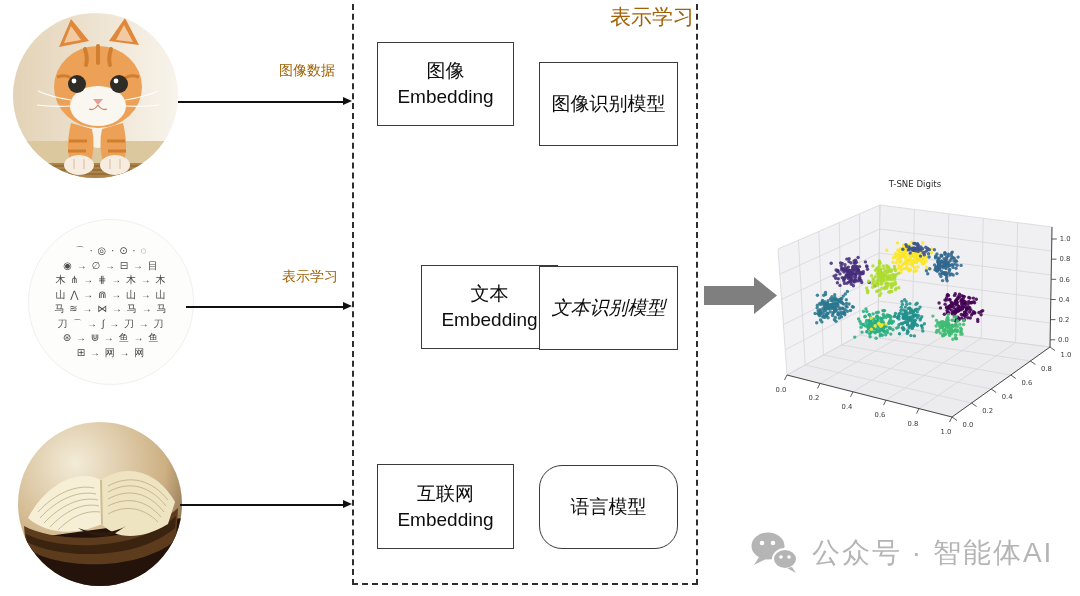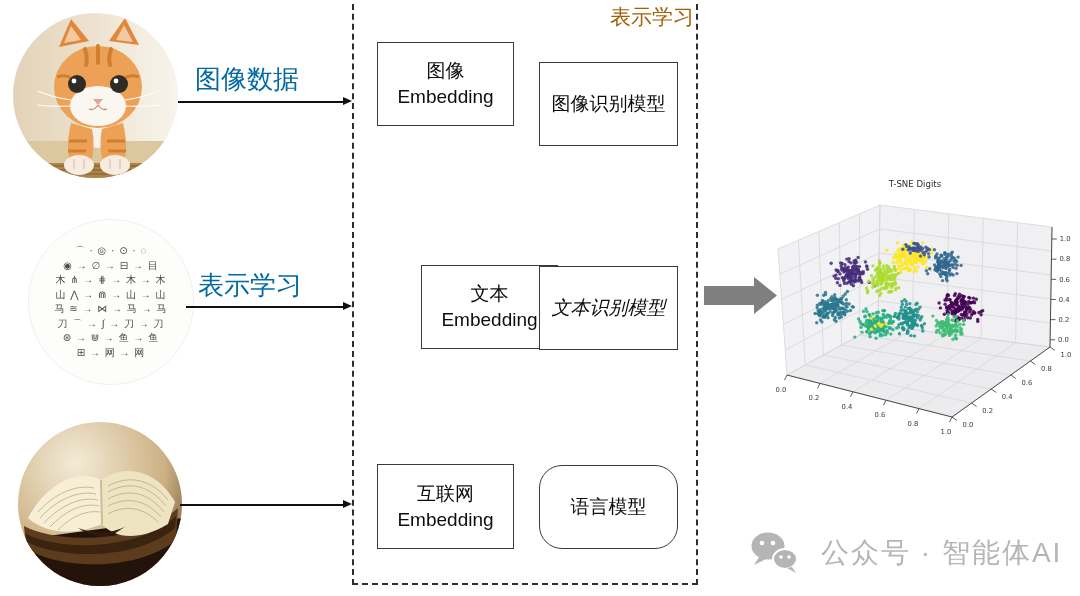--- a/index.html
+++ b/index.html
@@ -4,21 +4,21 @@
 <style>
   html,body{margin:0;padding:0;background:#fff;}
   #page{position:relative;width:1080px;height:596px;background:#fff;overflow:hidden;
         font-family:"Liberation Sans","DejaVu Sans",sans-serif;color:#111;}
   .circle{position:absolute;border-radius:50%;overflow:hidden;}
   #cat-circle{left:13px;top:13px;width:165px;height:165px;}
   #script-circle{left:28px;top:219px;width:164px;height:164px;background:#fdfdfc;border:1px solid #f0f0ee;}
   #book-circle{left:18px;top:422px;width:164px;height:164px;}
   .script-rows{position:absolute;inset:0;display:flex;flex-direction:column;justify-content:center;
                align-items:center;gap:2px;font-size:10px;color:#4a4a4a;letter-spacing:1px;line-height:1.25;}
-  .src-label{position:absolute;font-size:26px;font-weight:500;color:#0369a1;text-align:left;}
+  .src-label{position:absolute;font-size:14px;font-weight:500;color:#a16207;text-align:right;}
   #src-label-1{left:195px;top:62px;width:140px;}
   #src-label-2{left:198px;top:268px;width:140px;}
   #src-label-3{left:183px;top:467px;width:164px;}
   .flow-arrow{position:absolute;height:9px;}
   .flow-arrow .shaft{position:absolute;left:0;right:8px;top:3.5px;height:2px;background:#101010;}
   .flow-arrow .head{position:absolute;right:0;top:0;width:0;height:0;
     border-left:9px solid #101010;border-top:4.5px solid transparent;border-bottom:4.5px solid transparent;}
   #arrow-1{left:178px;top:97px;width:174px;}
   #arrow-2{left:186px;top:302px;width:166px;}
   #arrow-3{left:180px;top:500px;width:172px;}
@@ -30,21 +30,21 @@
     align-items:center;justify-content:center;text-align:center;font-size:19px;font-weight:500;
     line-height:1.35;color:#0d0d0d;}
   #emb-1{left:377px;top:42px;width:135px;height:82px;}
   #mod-1{left:539px;top:42px;width:137px;height:82px;margin-top:20px;}
   #emb-2{left:377px;top:265px;width:135px;height:82px;margin-left:44px;}
   #mod-2{left:539px;top:266px;width:137px;height:82px;font-style:italic;}
   #emb-3{left:377px;top:464px;width:135px;height:83px;}
   #mod-3{left:539px;top:465px;width:137px;height:82px;border-radius:23px;}
   #big-arrow{position:absolute;left:700px;top:272px;width:82px;height:48px;}
   #tsne-plot{position:absolute;left:765px;top:175px;width:315px;height:270px;}
-  #watermark{position:absolute;left:750px;top:530px;display:flex;align-items:center;gap:21px;}
+  #watermark{position:absolute;left:750px;top:530px;display:flex;align-items:center;gap:12px;}
   #watermark .wm-text{font-size:28px;letter-spacing:2px;font-weight:500;}
 </style>
 </head>
 <body>
 
 <div id="page">
 
   <div id="cat-circle" class="circle">
     <svg width="165" height="165" viewBox="0 0 165 165">
       <defs>

